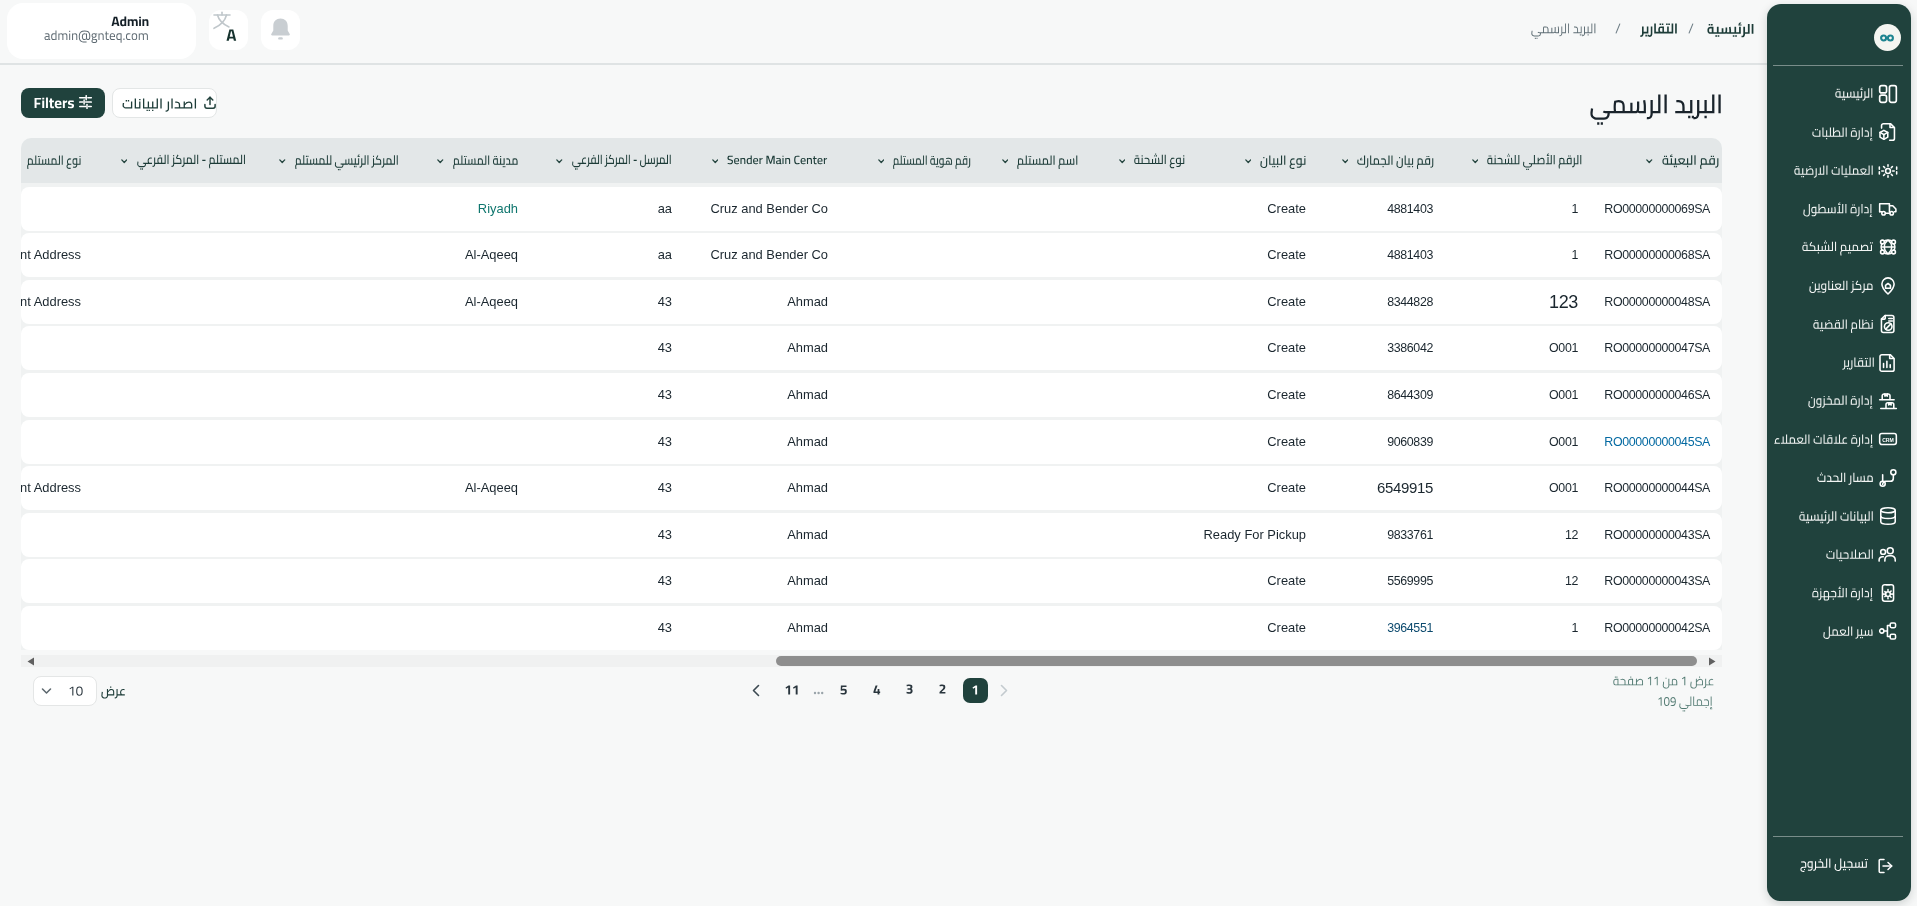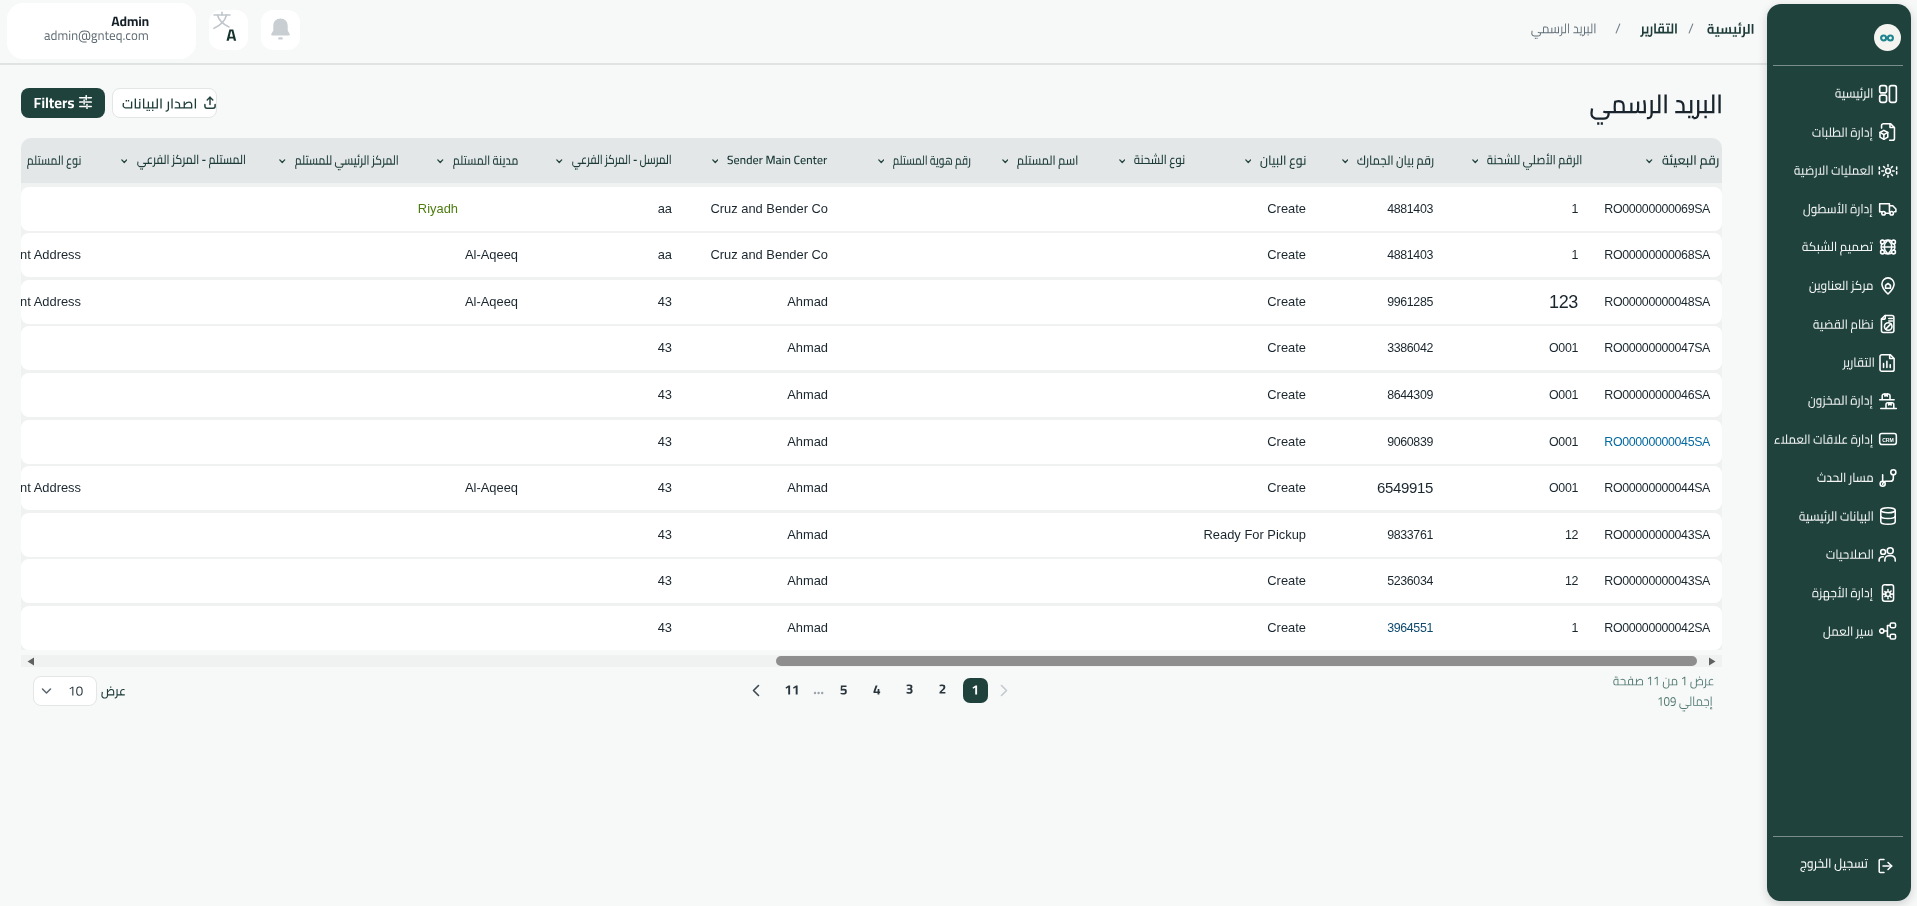--- a/index.html
+++ b/index.html
@@ -155,34 +155,34 @@
     </svg>
 
 <div style="position:absolute;left:0;top:45px;width:1701px;height:467px;background:#f0f2f2"></div>
 <div style="position:absolute;left:0;top:48.6px;width:1701px;height:44.0px;background:#fff;border-radius:8px"></div>
 <div style="position:absolute;right:12px;top:48.6px;height:44.0px;line-height:44.0px;font-size:12.4px;letter-spacing:-0.35px;color:#1a262e;white-space:nowrap">RO00000000069SA</div>
 <div style="position:absolute;right:144px;top:48.6px;height:44.0px;line-height:44.0px;font-size:12.4px;letter-spacing:-0.35px;color:#1a262e;white-space:nowrap">1</div>
 <div style="position:absolute;right:289px;top:48.6px;height:44.0px;line-height:44.0px;font-size:12.4px;letter-spacing:-0.35px;color:#1a262e;white-space:nowrap">4881403</div>
 <div style="position:absolute;right:416px;top:48.6px;height:44.0px;line-height:44.0px;font-size:12.9px;color:#1a262e;white-space:nowrap">Create</div>
 <div style="position:absolute;right:894px;top:48.6px;height:44.0px;line-height:44.0px;font-size:12.9px;color:#1a262e;white-space:nowrap">Cruz and Bender Co</div>
 <div style="position:absolute;right:1050px;top:48.6px;height:44.0px;line-height:44.0px;font-size:12.9px;color:#1a262e;white-space:nowrap">aa</div>
-<div style="position:absolute;right:1264px;top:48.6px;height:27px;line-height:44.0px;font-size:12.9px;color:#4d7c0f;white-space:nowrap">Riyadh</div>
+<div style="position:absolute;right:1204px;top:48.6px;height:27px;line-height:44.0px;font-size:12.9px;color:#0f766e;white-space:nowrap">Riyadh</div>
 <div style="position:absolute;left:0;top:95.2px;width:1701px;height:44.0px;background:#fff;border-radius:8px"></div>
 <div style="position:absolute;right:12px;top:95.2px;height:44.0px;line-height:44.0px;font-size:12.4px;letter-spacing:-0.35px;color:#1a262e;white-space:nowrap">RO00000000068SA</div>
 <div style="position:absolute;right:144px;top:95.2px;height:44.0px;line-height:44.0px;font-size:12.4px;letter-spacing:-0.35px;color:#1a262e;white-space:nowrap">1</div>
 <div style="position:absolute;right:289px;top:95.2px;height:44.0px;line-height:44.0px;font-size:12.4px;letter-spacing:-0.35px;color:#1a262e;white-space:nowrap">4881403</div>
 <div style="position:absolute;right:416px;top:95.2px;height:44.0px;line-height:44.0px;font-size:12.9px;color:#1a262e;white-space:nowrap">Create</div>
 <div style="position:absolute;right:894px;top:95.2px;height:44.0px;line-height:44.0px;font-size:12.9px;color:#1a262e;white-space:nowrap">Cruz and Bender Co</div>
 <div style="position:absolute;right:1050px;top:95.2px;height:44.0px;line-height:44.0px;font-size:12.9px;color:#1a262e;white-space:nowrap">aa</div>
 <div style="position:absolute;right:1204px;top:95.2px;height:44.0px;line-height:44.0px;font-size:12.9px;color:#1a262e;white-space:nowrap">Al-Aqeeq</div>
 <div style="position:absolute;right:1641px;top:95.2px;height:44.0px;line-height:44.0px;font-size:12.9px;color:#1a262e;white-space:nowrap">Shipment Address</div>
 <div style="position:absolute;left:0;top:141.8px;width:1701px;height:44.0px;background:#fff;border-radius:8px"></div>
 <div style="position:absolute;right:12px;top:141.8px;height:29px;line-height:44.0px;font-size:12.4px;letter-spacing:-0.35px;color:#1a262e;white-space:nowrap">RO00000000048SA</div>
 <div style="position:absolute;right:144px;top:141.8px;height:44.0px;line-height:44.0px;font-size:18px;letter-spacing:-0.35px;color:#1a262e;white-space:nowrap">123</div>
-<div style="position:absolute;right:289px;top:141.8px;height:44.0px;line-height:44.0px;font-size:12.4px;letter-spacing:-0.35px;color:#1a262e;white-space:nowrap">9961285</div>
+<div style="position:absolute;right:289px;top:141.8px;height:44.0px;line-height:44.0px;font-size:12.4px;letter-spacing:-0.35px;color:#1a262e;white-space:nowrap">8344828</div>
 <div style="position:absolute;right:416px;top:141.8px;height:44.0px;line-height:44.0px;font-size:12.9px;color:#1a262e;white-space:nowrap">Create</div>
 <div style="position:absolute;right:894px;top:141.8px;height:44.0px;line-height:44.0px;font-size:12.9px;color:#1a262e;white-space:nowrap">Ahmad</div>
 <div style="position:absolute;right:1050px;top:141.8px;height:44.0px;line-height:44.0px;font-size:12.9px;color:#1a262e;white-space:nowrap">43</div>
 <div style="position:absolute;right:1204px;top:141.8px;height:44.0px;line-height:44.0px;font-size:12.9px;color:#1a262e;white-space:nowrap">Al-Aqeeq</div>
 <div style="position:absolute;right:1641px;top:141.8px;height:44.0px;line-height:44.0px;font-size:12.9px;color:#1a262e;white-space:nowrap">Shipment Address</div>
 <div style="position:absolute;left:0;top:188.3px;width:1701px;height:44.0px;background:#fff;border-radius:8px"></div>
 <div style="position:absolute;right:12px;top:188.3px;height:44.0px;line-height:44.0px;font-size:12.4px;letter-spacing:-0.35px;color:#1a262e;white-space:nowrap">RO00000000047SA</div>
 <div style="position:absolute;right:144px;top:188.3px;height:44.0px;line-height:44.0px;font-size:12.4px;letter-spacing:-0.35px;color:#1a262e;white-space:nowrap">O001</div>
 <div style="position:absolute;right:289px;top:188.3px;height:44.0px;line-height:44.0px;font-size:12.4px;letter-spacing:-0.35px;color:#1a262e;white-space:nowrap">3386042</div>
 <div style="position:absolute;right:416px;top:188.3px;height:44.0px;line-height:44.0px;font-size:12.9px;color:#1a262e;white-space:nowrap">Create</div>
@@ -214,21 +214,21 @@
 <div style="position:absolute;left:0;top:374.7px;width:1701px;height:44.0px;background:#fff;border-radius:8px"></div>
 <div style="position:absolute;right:12px;top:374.7px;height:44.0px;line-height:44.0px;font-size:12.4px;letter-spacing:-0.35px;color:#1a262e;white-space:nowrap">RO00000000043SA</div>
 <div style="position:absolute;right:144px;top:374.7px;height:44.0px;line-height:44.0px;font-size:12.4px;letter-spacing:-0.35px;color:#1a262e;white-space:nowrap">12</div>
 <div style="position:absolute;right:289px;top:374.7px;height:44.0px;line-height:44.0px;font-size:12.4px;letter-spacing:-0.35px;color:#1a262e;white-space:nowrap">9833761</div>
 <div style="position:absolute;right:416px;top:374.7px;height:44.0px;line-height:44.0px;font-size:12.9px;color:#1a262e;white-space:nowrap">Ready For Pickup</div>
 <div style="position:absolute;right:894px;top:374.7px;height:44.0px;line-height:44.0px;font-size:12.9px;color:#1a262e;white-space:nowrap">Ahmad</div>
 <div style="position:absolute;right:1050px;top:374.7px;height:44.0px;line-height:44.0px;font-size:12.9px;color:#1a262e;white-space:nowrap">43</div>
 <div style="position:absolute;left:0;top:421.2px;width:1701px;height:44.0px;background:#fff;border-radius:8px"></div>
 <div style="position:absolute;right:12px;top:421.2px;height:44.0px;line-height:44.0px;font-size:12.4px;letter-spacing:-0.35px;color:#1a262e;white-space:nowrap">RO00000000043SA</div>
 <div style="position:absolute;right:144px;top:421.2px;height:44.0px;line-height:44.0px;font-size:12.4px;letter-spacing:-0.35px;color:#1a262e;white-space:nowrap">12</div>
-<div style="position:absolute;right:289px;top:421.2px;height:44.0px;line-height:44.0px;font-size:12.4px;letter-spacing:-0.35px;color:#1a262e;white-space:nowrap">5236034</div>
+<div style="position:absolute;right:289px;top:421.2px;height:44.0px;line-height:44.0px;font-size:12.4px;letter-spacing:-0.35px;color:#1a262e;white-space:nowrap">5569995</div>
 <div style="position:absolute;right:416px;top:421.2px;height:44.0px;line-height:44.0px;font-size:12.9px;color:#1a262e;white-space:nowrap">Create</div>
 <div style="position:absolute;right:894px;top:421.2px;height:44.0px;line-height:44.0px;font-size:12.9px;color:#1a262e;white-space:nowrap">Ahmad</div>
 <div style="position:absolute;right:1050px;top:421.2px;height:44.0px;line-height:44.0px;font-size:12.9px;color:#1a262e;white-space:nowrap">43</div>
 <div style="position:absolute;left:0;top:467.8px;width:1701px;height:44.0px;background:#fff;border-radius:8px"></div>
 <div style="position:absolute;right:12px;top:467.8px;height:44.0px;line-height:44.0px;font-size:12.4px;letter-spacing:-0.35px;color:#1a262e;white-space:nowrap">RO00000000042SA</div>
 <div style="position:absolute;right:144px;top:467.8px;height:44.0px;line-height:44.0px;font-size:12.4px;letter-spacing:-0.35px;color:#1a262e;white-space:nowrap">1</div>
 <div style="position:absolute;right:289px;top:467.8px;height:44.0px;line-height:44.0px;font-size:12.4px;letter-spacing:-0.35px;color:#0c4a6e;white-space:nowrap">3964551</div>
 <div style="position:absolute;right:416px;top:467.8px;height:44.0px;line-height:44.0px;font-size:12.9px;color:#1a262e;white-space:nowrap">Create</div>
 <div style="position:absolute;right:894px;top:467.8px;height:44.0px;line-height:44.0px;font-size:12.9px;color:#1a262e;white-space:nowrap">Ahmad</div>
 <div style="position:absolute;right:1050px;top:467.8px;height:44.0px;line-height:44.0px;font-size:12.9px;color:#1a262e;white-space:nowrap">43</div>

